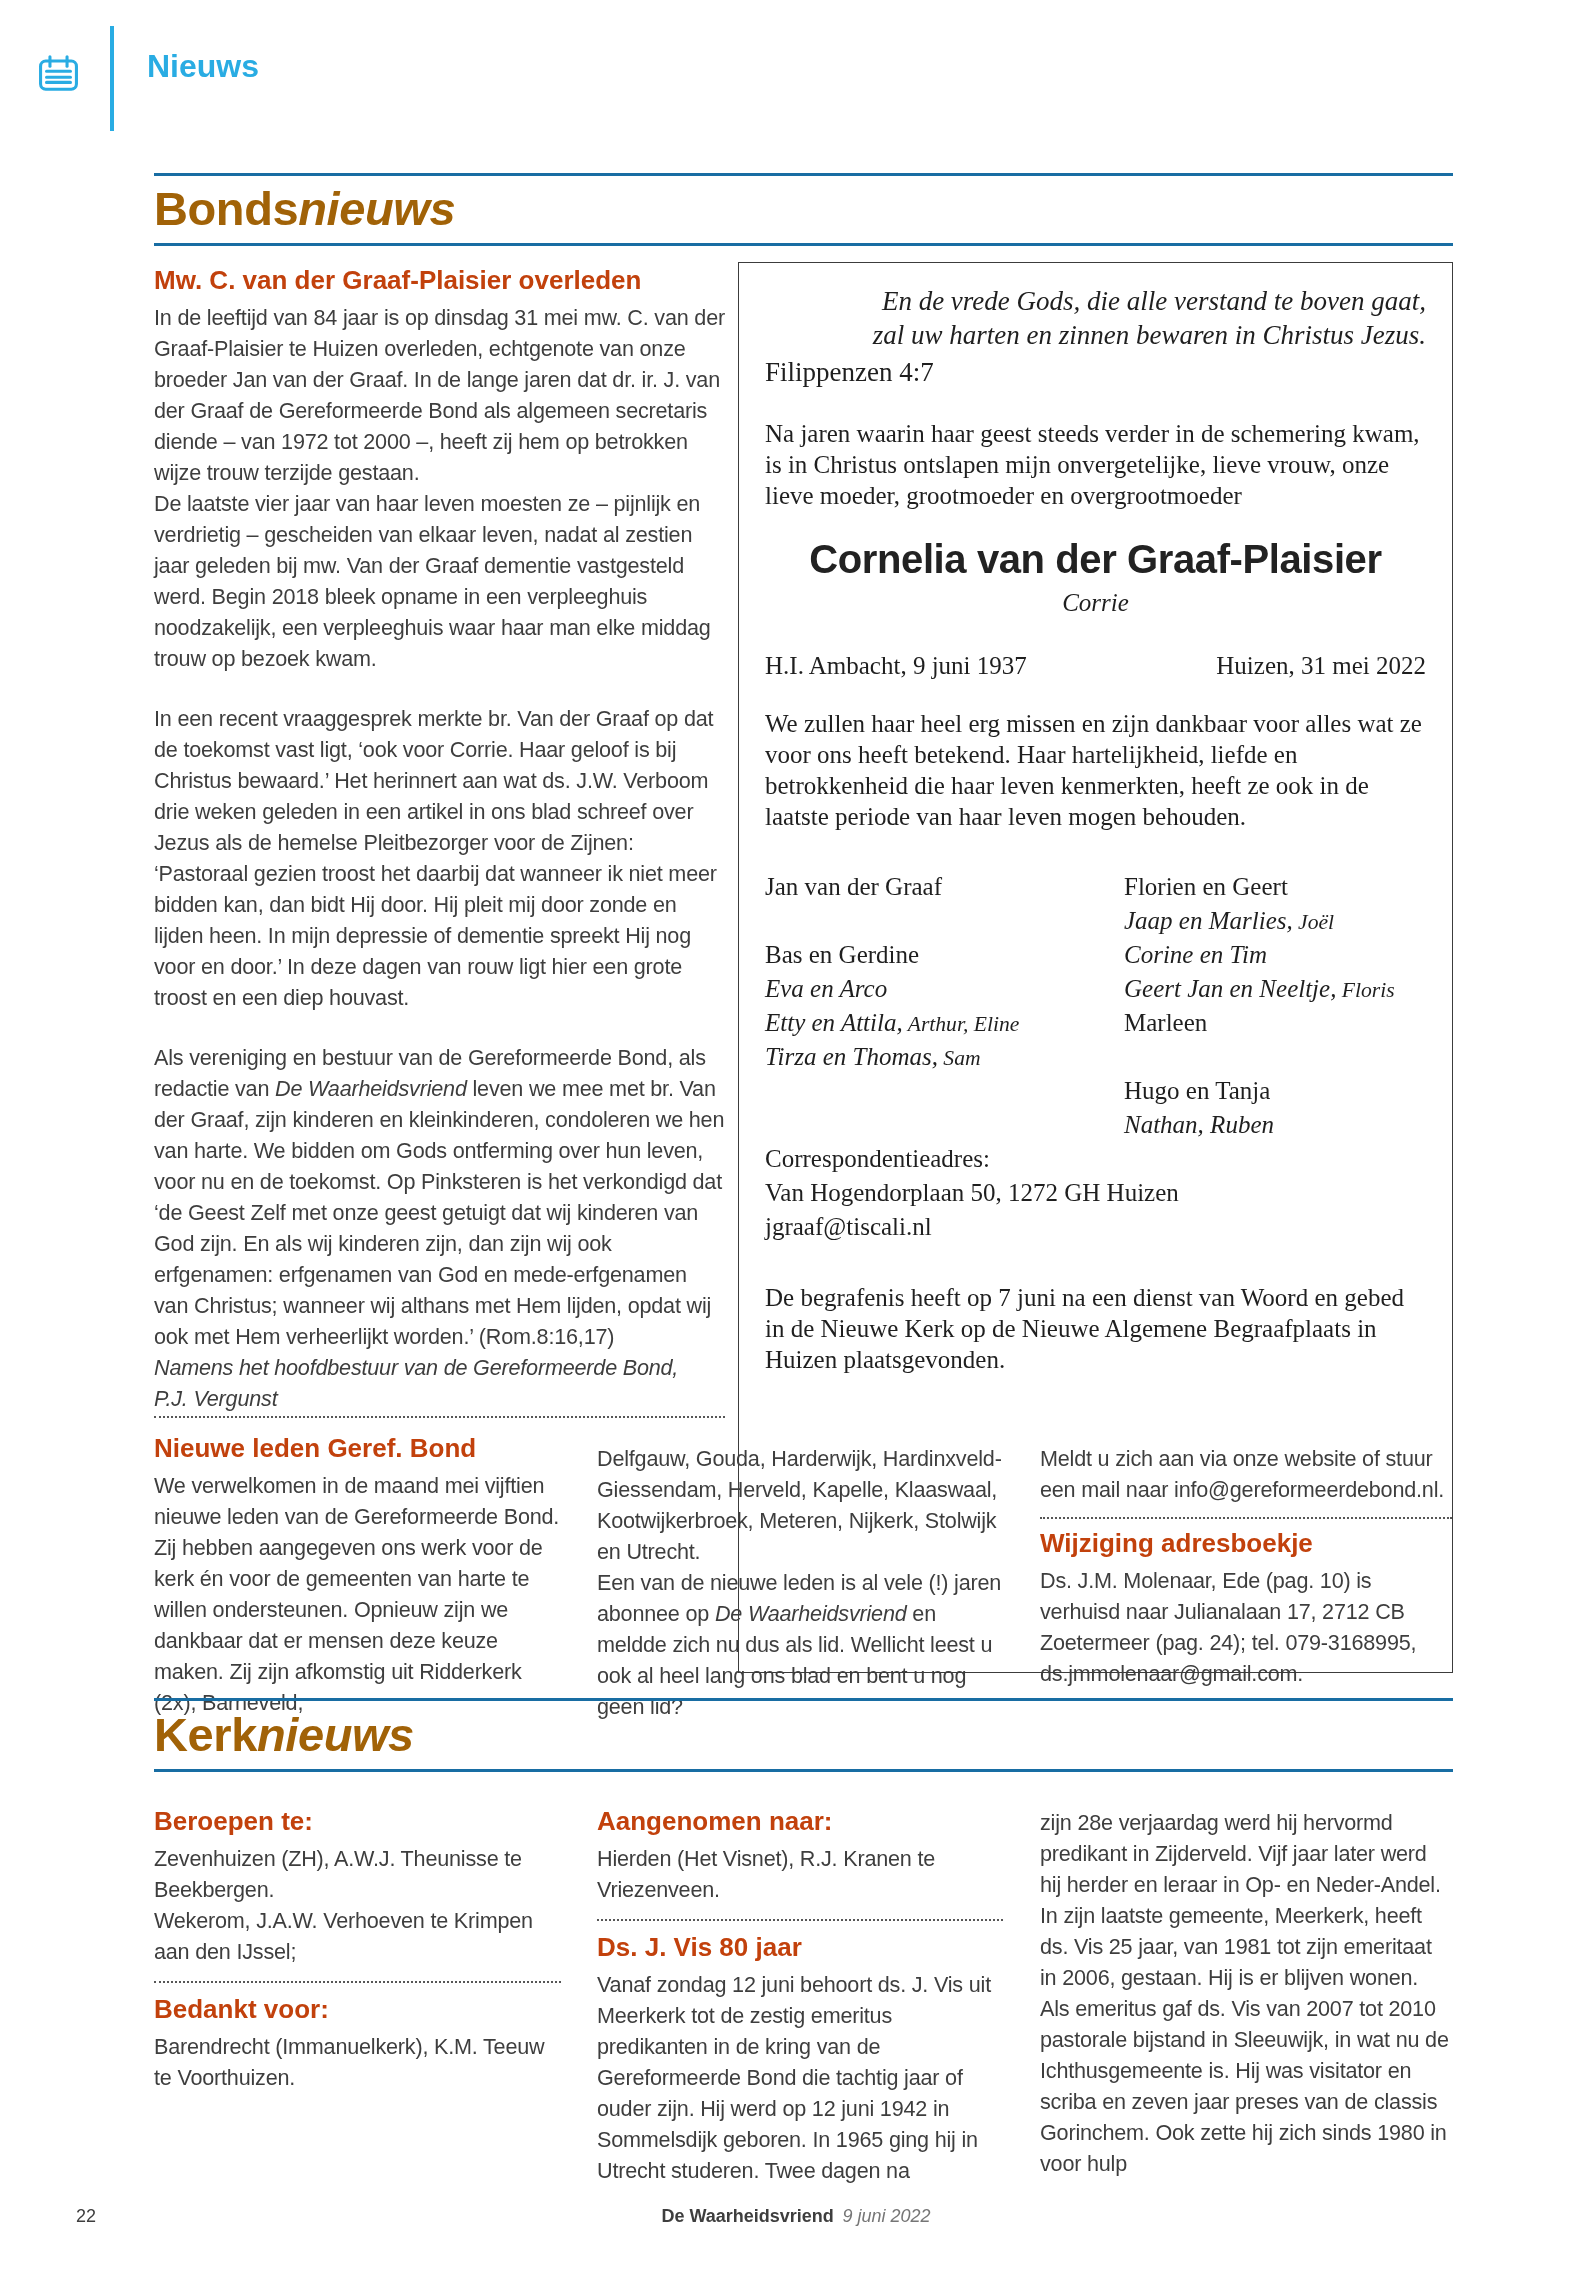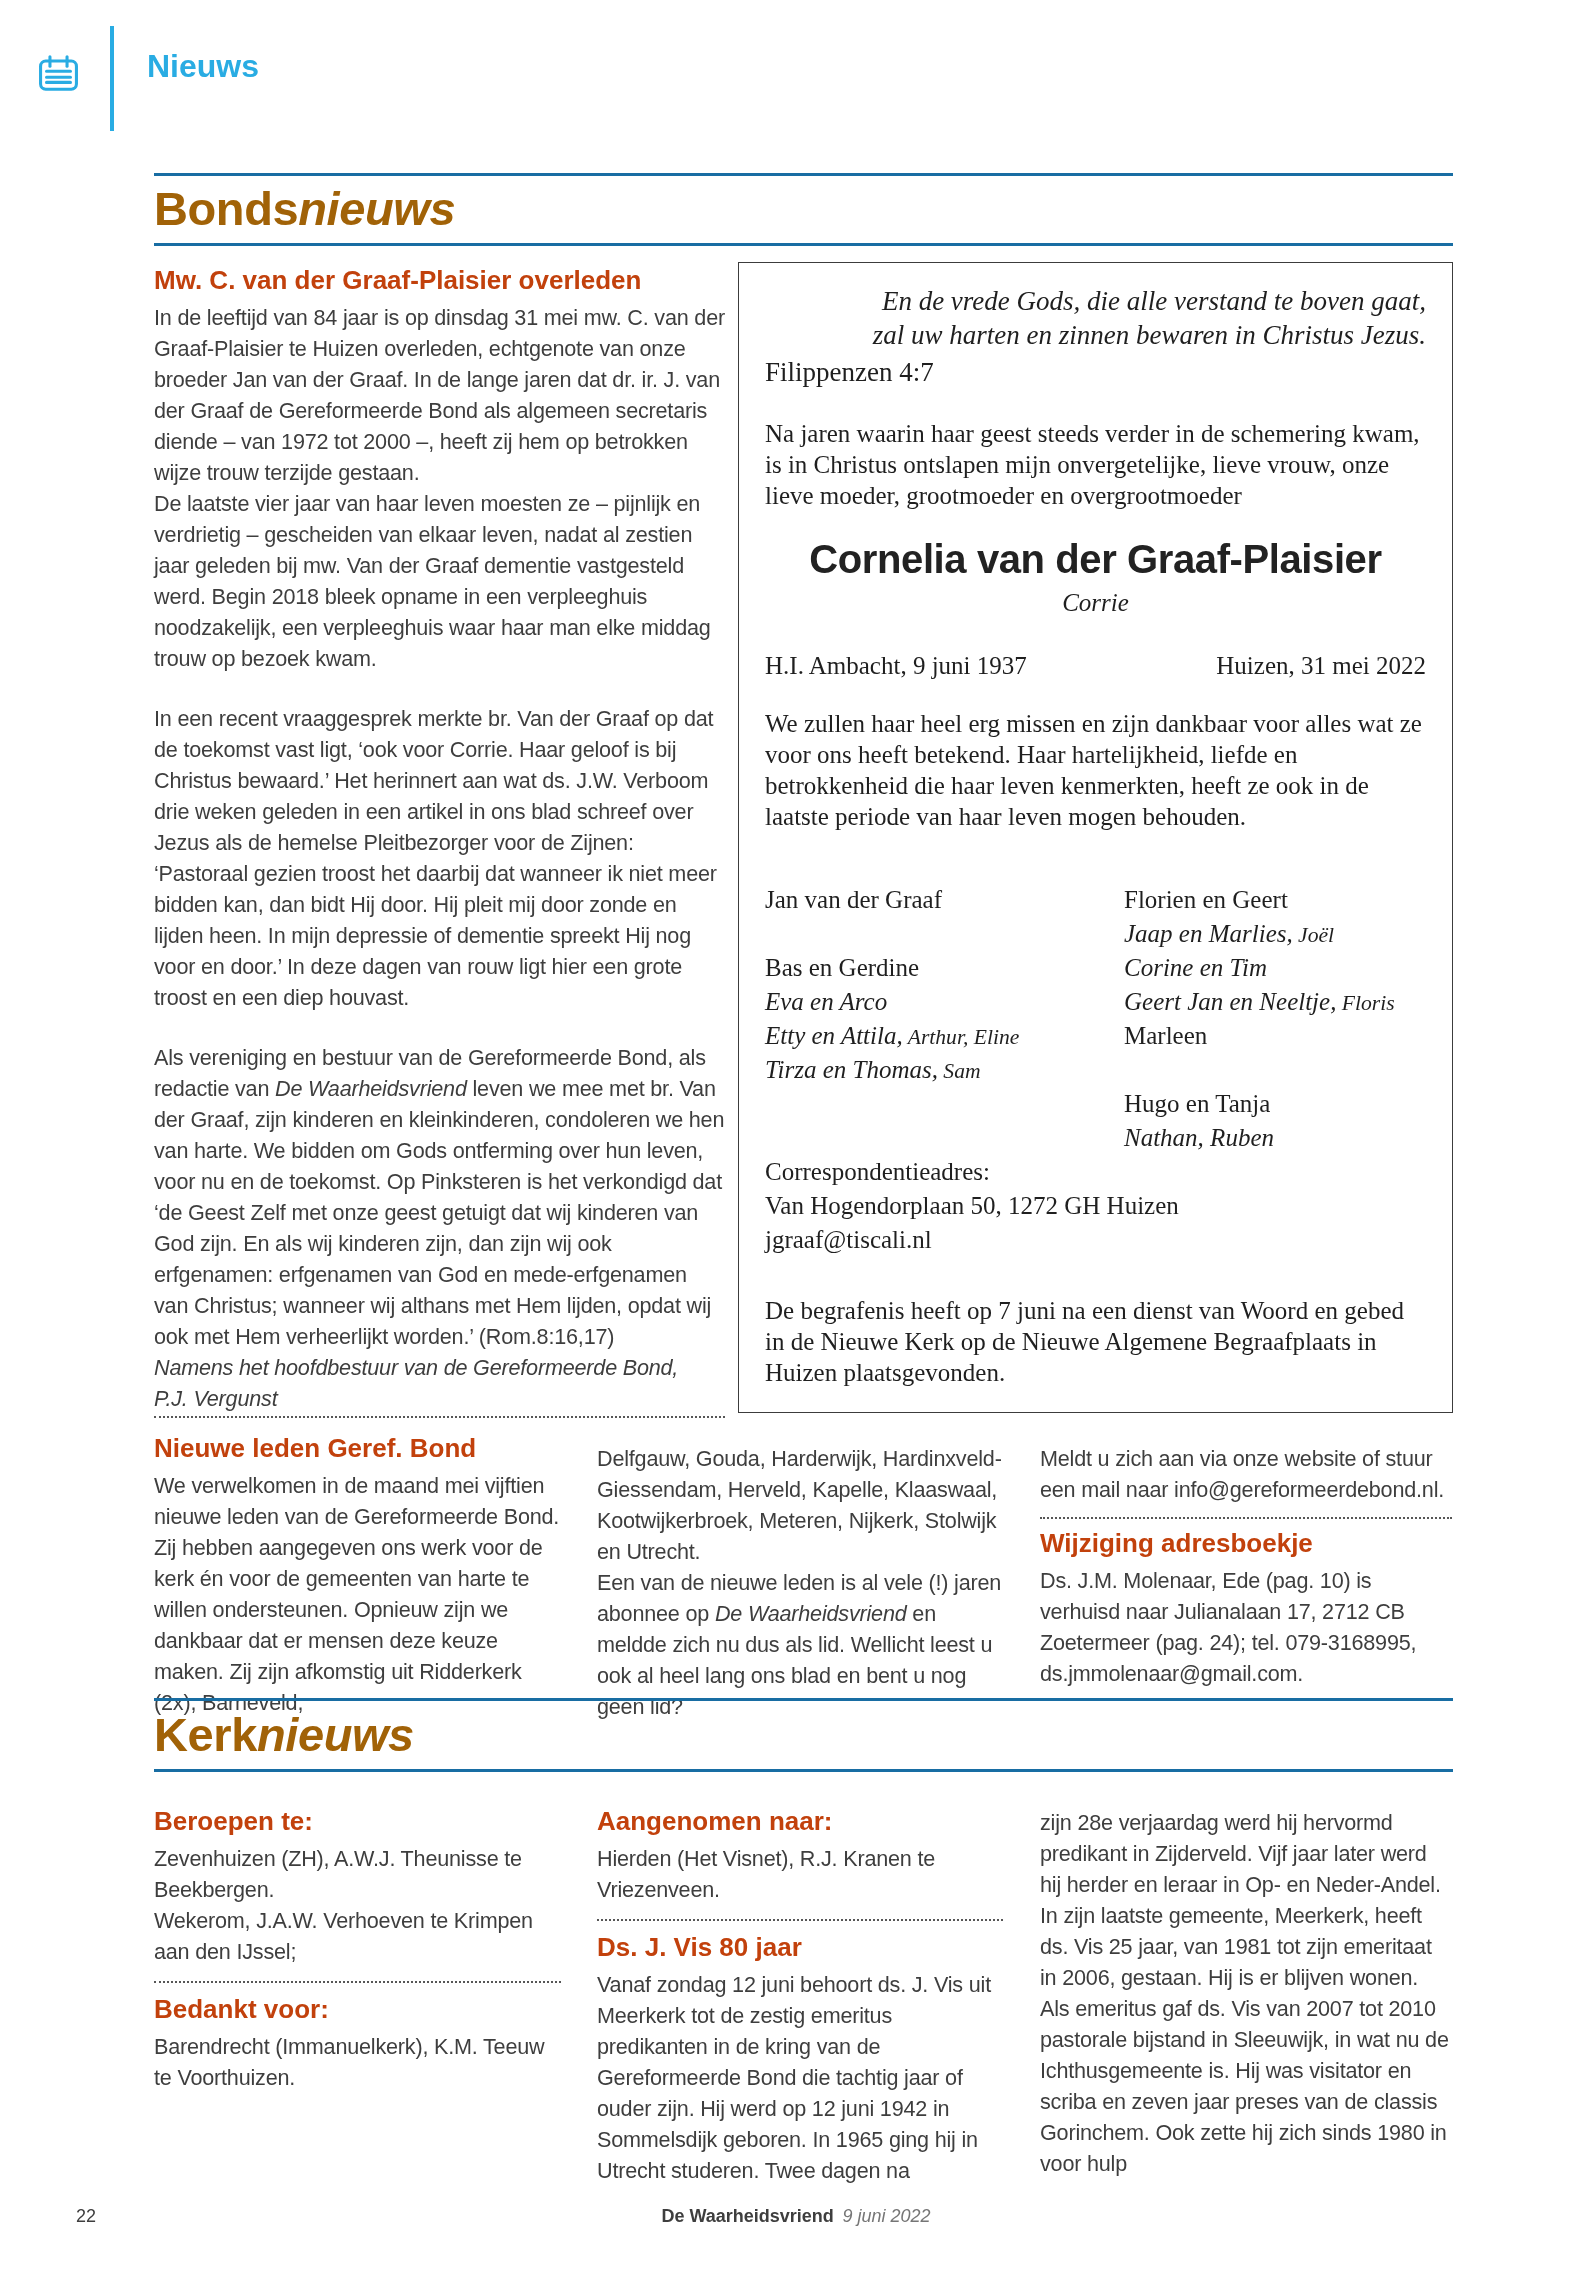--- a/index.html
+++ b/index.html
@@ -31,32 +31,32 @@
   .nm-col1{position:absolute;left:154px;top:1434px;width:407px;}
   .nm-col2{position:absolute;left:597px;top:1443px;width:406px;}
   .nm-col3{position:absolute;left:1040px;top:1443px;width:412px;}
   .k-col1{position:absolute;left:154px;top:1807px;width:407px;}
   .k-col2{position:absolute;left:597px;top:1807px;width:406px;}
   .k-col3{position:absolute;left:1040px;top:1807px;width:412px;}
   .k-col1 .dotted,.k-col2 .dotted{margin:14px 0 12px 0;}
   .nm-col3 .dotted{margin:12px 0 10.4px 0;}
 
   
-  .memoriam{position:absolute;left:738px;top:262px;width:715px;height:1151px;box-sizing:border-box;
+  .memoriam{position:absolute;left:738px;top:262px;width:715px;height:1411px;box-sizing:border-box;
             border:1.7px solid #3c3c3c;padding:21px 26px;background:#fff;
             font-family:"Liberation Serif",serif;color:#1f1f1f;}
   .quote{font-style:italic;font-size:27px;line-height:34px;text-align:right;}
   .quote-ref{font-size:27px;line-height:34px;text-align:left;margin-top:2.6px;}
   .m-intro{margin-top:29px;font-size:25px;line-height:31px;}
   .m-name{margin:21px 0 0 0;text-align:center;font-family:"Liberation Sans",sans-serif;
           font-weight:bold;font-size:40px;line-height:47px;color:#222;letter-spacing:-0.4px;}
   .m-nick{text-align:center;font-style:italic;font-size:25px;line-height:33px;margin-top:3.5px;}
   .m-dates{display:flex;justify-content:space-between;margin-top:33px;font-size:25px;}
   .m-tribute{margin-top:28px;font-size:25px;line-height:31px;}
-  .family{margin-top:51px;display:grid;grid-template-columns:359px 1fr;}
+  .family{margin-top:38px;display:grid;grid-template-columns:359px 1fr;}
   .fam-row{height:34px;font-size:25px;line-height:34px;white-space:nowrap;}
   .fam-row.italic{font-style:italic;}
   .fam-small{font-size:21.6px;}
   .m-funeral{margin-top:38px;font-size:25px;line-height:31px;}
 
   
   .footer{position:absolute;left:0;top:2206px;width:100%;font-size:18px;}
   .page-num{position:absolute;left:76px;top:0;}
   .footer-center{text-align:center;}
   .footer-center .mag{font-weight:bold;color:#3e3e3e;}

